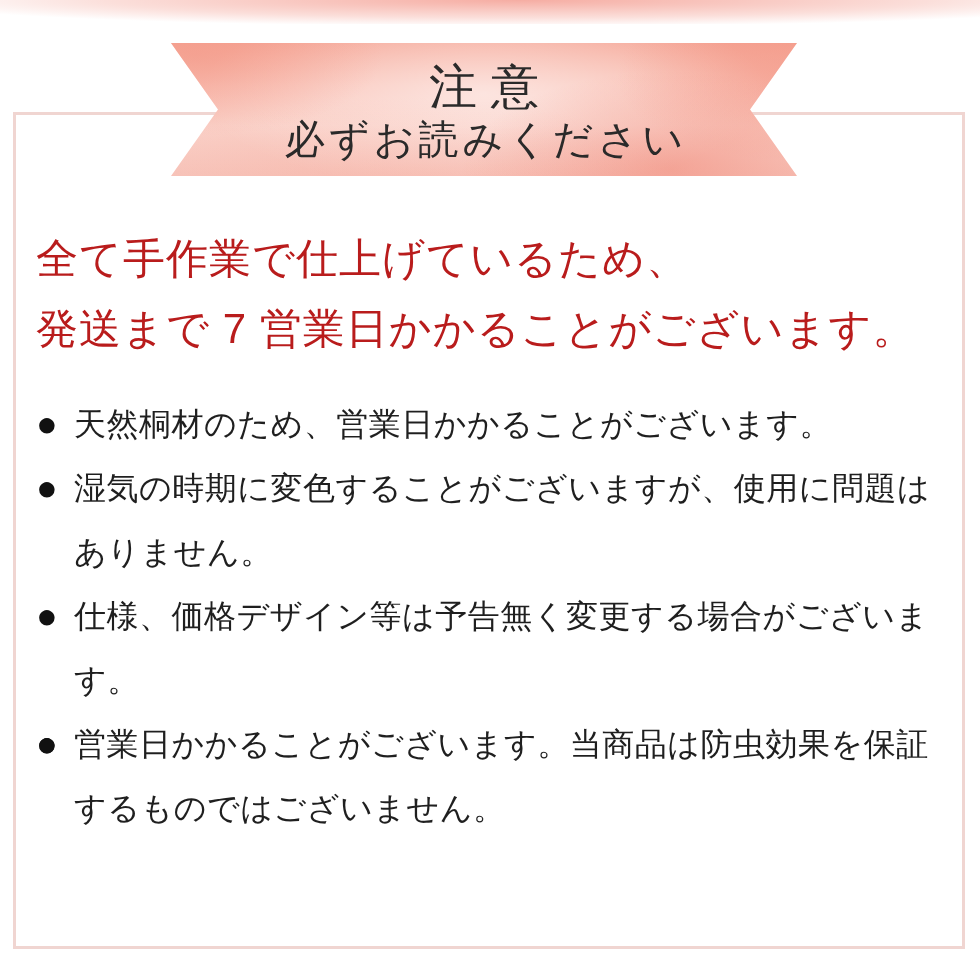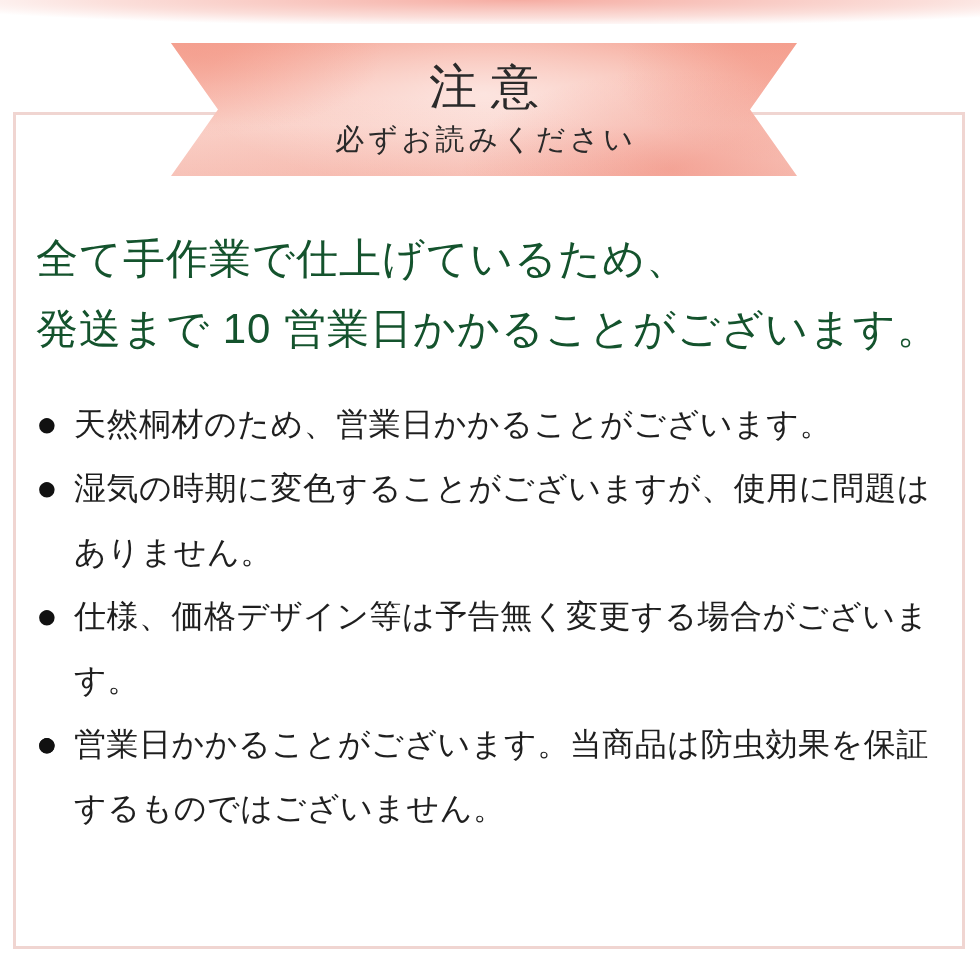--- a/index.html
+++ b/index.html
@@ -57,35 +57,35 @@
   }
   .ribbon-title {
     font-size: 48px;
     line-height: 52px;
     color: #2a2a2a;
     font-weight: 500;
     letter-spacing: 14px;
     margin-right: -14px;
   }
   .ribbon-subtitle {
-    font-size: 29px;
+    font-size: 40px;
     line-height: 36px;
     margin-top: 8px;
     color: #2a2a2a;
     font-weight: 500;
     letter-spacing: 4px;
     margin-right: -4px;
   }
 
   
   .headline {
     position: absolute;
     left: 36px; top: 224px;
     width: 922px;
-    color: #14532d;
+    color: #b91c1c;
     font-size: 42px;
     line-height: 70px;
     font-weight: 500;
     letter-spacing: 1px;
     white-space: nowrap;
   }
 
   
   .notes {
     position: absolute;
@@ -119,21 +119,21 @@
 
   <div class="frame"></div>
 
   <div class="ribbon">
     <div class="ribbon-title">注意</div>
     <div class="ribbon-subtitle">必ずお読みください</div>
   </div>
 
   <div class="headline">
     <div>全て手作業で仕上げているため、</div>
-    <div>発送まで 10 営業日かかることがございます。</div>
+    <div>発送まで 7 営業日かかることがございます。</div>
   </div>
 
   <ul class="notes">
     <li>
       <span class="bullet">●</span>
       <span class="note-text">天然桐材のため、営業日かかることがございます。</span>
     </li>
     <li>
       <span class="bullet">●</span>
       <span class="note-text">湿気の時期に変色することがございますが、使用に問題はありません。</span>

